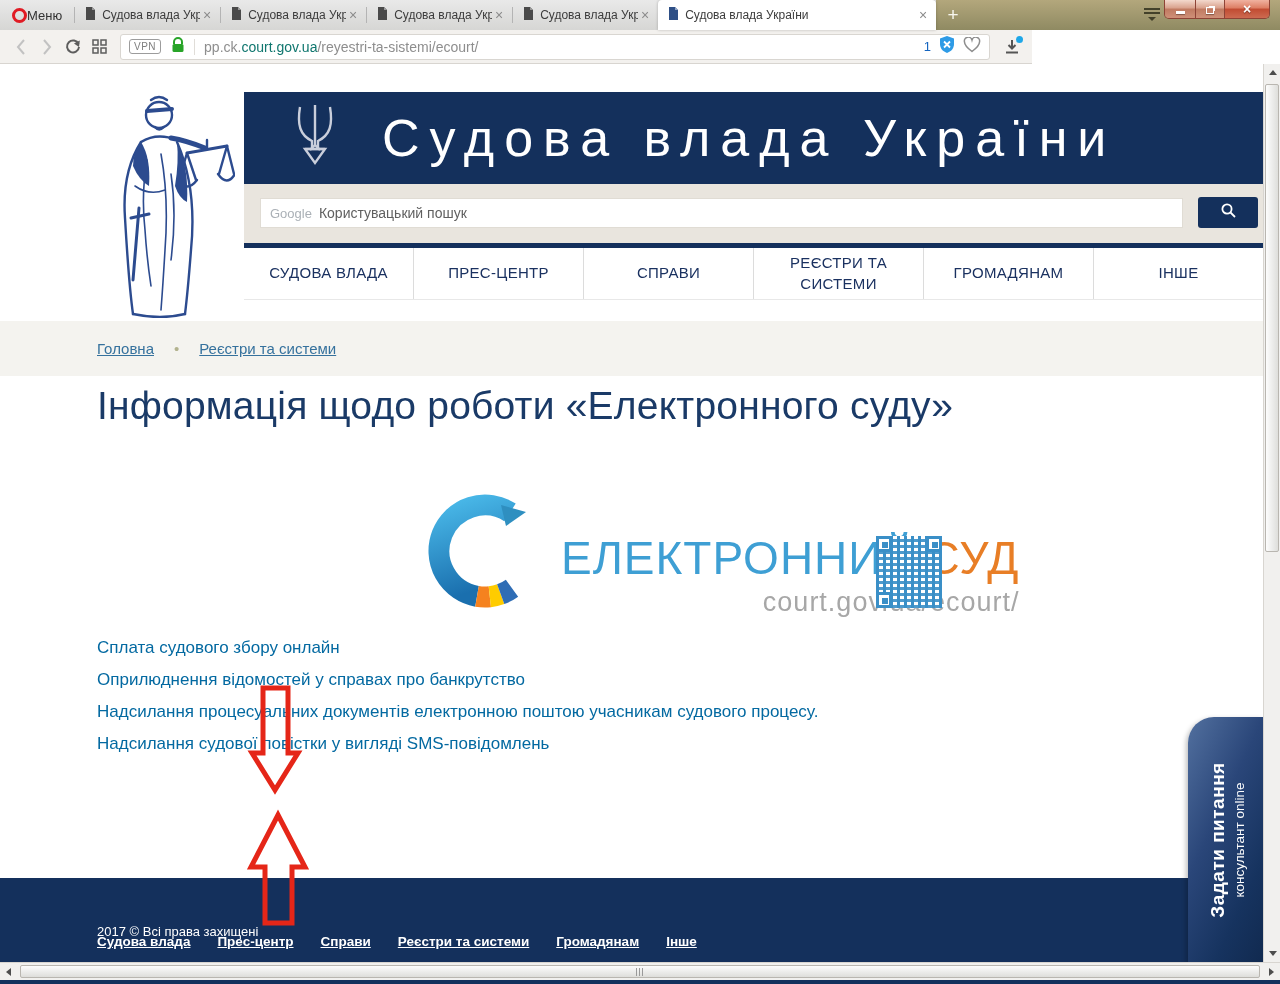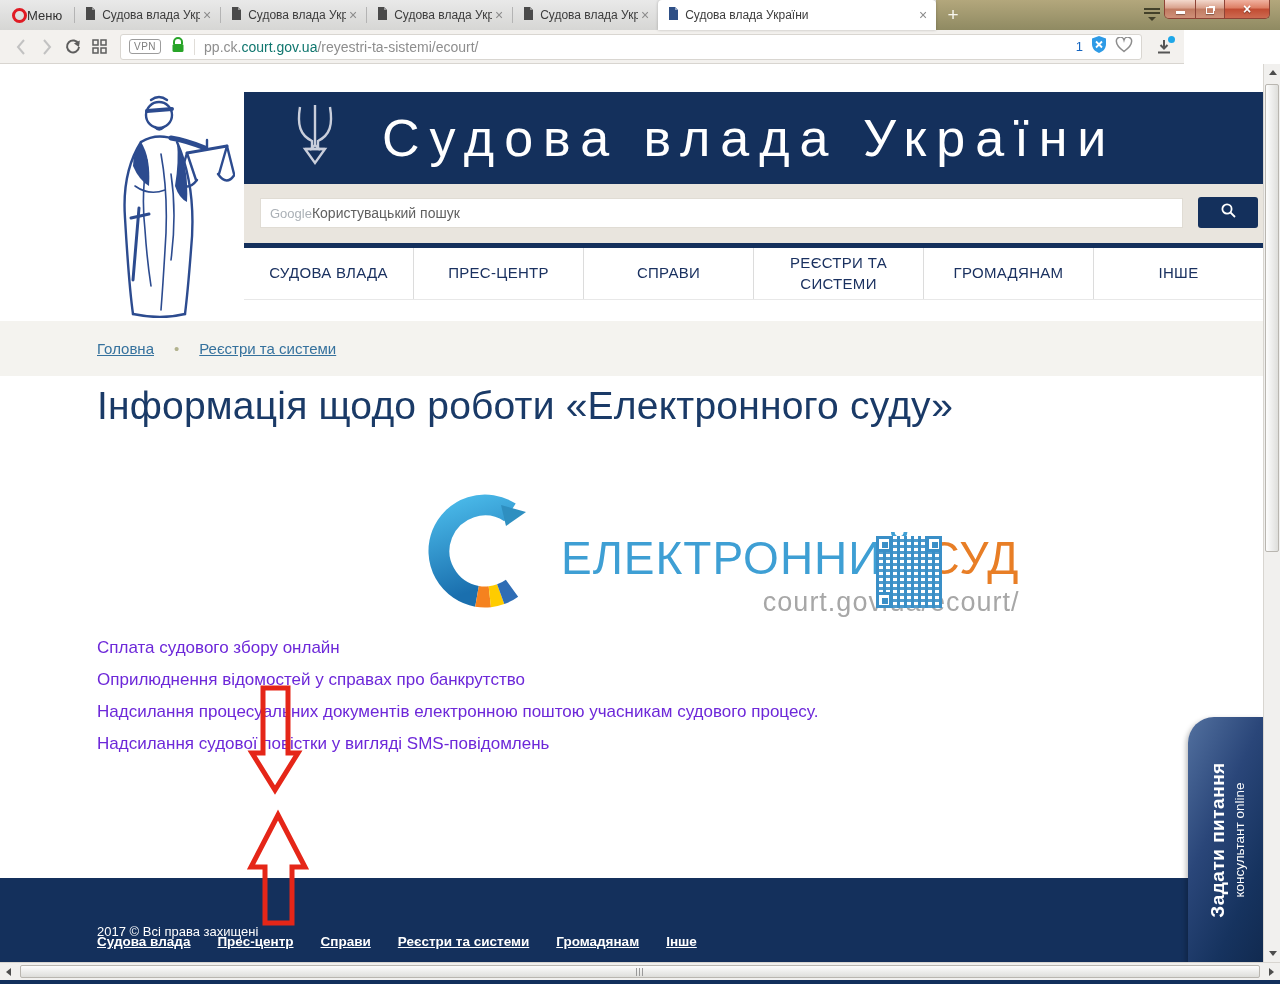--- a/index.html
+++ b/index.html
@@ -29,21 +29,21 @@
              border:1px solid #8e4336; border-top:none; border-radius:0 0 5px 5px; overflow:hidden; z-index:3; }
   .winbtn { display:flex; align-items:center; justify-content:center; cursor:pointer;
             background:linear-gradient(180deg,#f3d9cd 0%,#d9a18c 45%,#c07a61 50%,#cf9078 100%); }
   .winbtn + .winbtn { border-left:1px solid #8e4336; }
   .winbtn.min { width:30px; } .winbtn.res { width:29px; }
   .winbtn.close { width:45px; background:linear-gradient(180deg,#f0b2a0 0%,#dd7d63 45%,#c14b32 50%,#cd6a50 100%); }
   .glyph-min { width:9px; height:3px; background:#fff; box-shadow:0 1px 1px rgba(0,0,0,.35); margin-top:6px; }
   .glyph-res { width:8px; height:7px; border:1px solid #fff; box-shadow:2px -2px 0 -1px #fff, 0 1px 1px rgba(0,0,0,.3); margin-top:3px; }
   .glyph-close { color:#fff; font-weight:bold; font-size:14px; text-shadow:0 1px 1px rgba(0,0,0,.4); line-height:1; }
 
-  .addressbar { position:absolute; left:0; top:30px; width:1184px; height:34px; background:#f3f1ee;
+  .addressbar { position:absolute; left:0; top:30px; width:1032px; height:34px; background:#f3f1ee;
                 border-bottom:1px solid #d8d5d0; display:flex; align-items:center; padding:0 8px; }
   .abtn { width:26px; height:26px; display:flex; align-items:center; justify-content:center; cursor:pointer; }
   .urlbox { flex:1 1 auto; height:26px; background:#fff; border:1px solid #d9d6d1; border-radius:3px;
             margin:0 10px 0 8px; display:flex; align-items:center; padding:0 8px; }
   .vpn-badge { font-size:10px; color:#7e7e7e; border:1px solid #9c9c9c; border-radius:3px; padding:1px 4px; letter-spacing:.5px; }
   .url-sep { width:1px; height:16px; background:#e0ddd8; margin:0 9px; }
   .url { font-size:14px; white-space:nowrap; overflow:hidden; flex:1 1 auto; }
   .url .dim { color:#8e8e8e; } .url .dom { color:#0f766e; }
   .url-right { display:flex; align-items:center; gap:8px; }
   .blocked-num { font-size:13px; color:#1565c0; }
@@ -56,21 +56,21 @@
   .statue { position:absolute; left:95px; top:26px; }
 
   .band-header { position:absolute; left:244px; top:28px; width:1019px; height:92px; background:#14305c;
                  display:flex; align-items:center; }
   .trident { margin:0 44px 0 48px; }
   .site-title { color:#fff; font-size:52px; letter-spacing:10px; white-space:nowrap; }
 
   .band-search { position:absolute; left:244px; top:120px; width:1019px; height:59px; background:#e9e5de; }
   .search-input { position:absolute; left:16px; top:14px; width:923px; height:30px; background:#fff;
                   border:1px solid #e0dcd4; display:flex; align-items:center; padding:0 9px; cursor:text; }
-  .g-brand { font-size:13px; color:#aab0b6; }
+  .g-brand { font-size:13px; color:#aab0b6; margin-right:7px; }
   .g-ph { font-size:14px; color:#5f5f5f; }
   .search-btn { position:absolute; left:954px; top:13px; width:60px; height:31px; background:#14305c;
                 border-radius:3px; display:flex; align-items:center; justify-content:center; cursor:pointer; }
 
   .navwrap { position:absolute; left:244px; top:179px; width:1019px; border-top:5px solid #14305c; background:#fff; }
   .nav { display:flex; height:52px; border-bottom:1px solid #e8e8e8; }
   .nav-item { flex:1 1 0; display:flex; align-items:center; justify-content:center; text-align:center;
               font-size:15px; color:#1a3160; letter-spacing:.3px; cursor:pointer; padding:0 14px; line-height:1.35; }
   .nav-item + .nav-item { border-left:1px solid #dcdcdc; }
 
@@ -87,21 +87,21 @@
   .logo-line1 .blue { color:#3e9fd4; } .logo-line1 .orange { color:#e87e26; margin-left:10px; }
   .logo-line2 { font-size:27px; color:#a7a7a7; letter-spacing:1px; text-align:right; margin-top:2px; }
   .qr { position:absolute; left:876px; top:472px; width:66px; height:72px; background:
         repeating-linear-gradient(0deg,rgba(58,143,199,.9) 0 3px, rgba(255,255,255,0) 3px 6px),
         repeating-linear-gradient(90deg,#3a8fc7 0 3px, #fff 3px 7px); }
   .qr .finder { position:absolute; width:16px; height:16px; border:3px solid #3a8fc7; background:#fff; }
   .qr .finder i { position:absolute; left:3px; top:3px; width:6px; height:6px; background:#3a8fc7; display:block; }
   .qr .f1 { left:0; top:0; } .qr .f2 { right:0; top:0; } .qr .f3 { left:0; bottom:0; }
 
   .links { position:absolute; left:97px; top:568px; }
-  .content-link { display:block; font-size:17px; color:#6d28d9; line-height:32px; cursor:pointer; white-space:nowrap; }
+  .content-link { display:block; font-size:17px; color:#0369a1; line-height:32px; cursor:pointer; white-space:nowrap; }
 
   .footer { position:absolute; left:0; top:814px; width:1263px; height:84px; background:#14305c; color:#fff; }
   .copyright { position:absolute; left:97px; top:26px; font-size:13px;margin-top:20px; }
   .footer-links { position:absolute; left:97px; top:56px; display:flex; }
   .footer-link { font-size:13.5px; font-weight:bold; color:#fff; text-decoration:underline; margin-right:27px; cursor:pointer; white-space:nowrap; }
 
   .banner { position:absolute; left:1188px; top:653px; width:75px; height:245px; z-index:6; cursor:pointer;
             border-top-left-radius:26px;
             background:linear-gradient(115deg,#52709f 0%,#2a4679 40%,#16335f 75%,#112a50 100%);
             box-shadow:-2px 2px 5px rgba(0,0,0,.25); }

